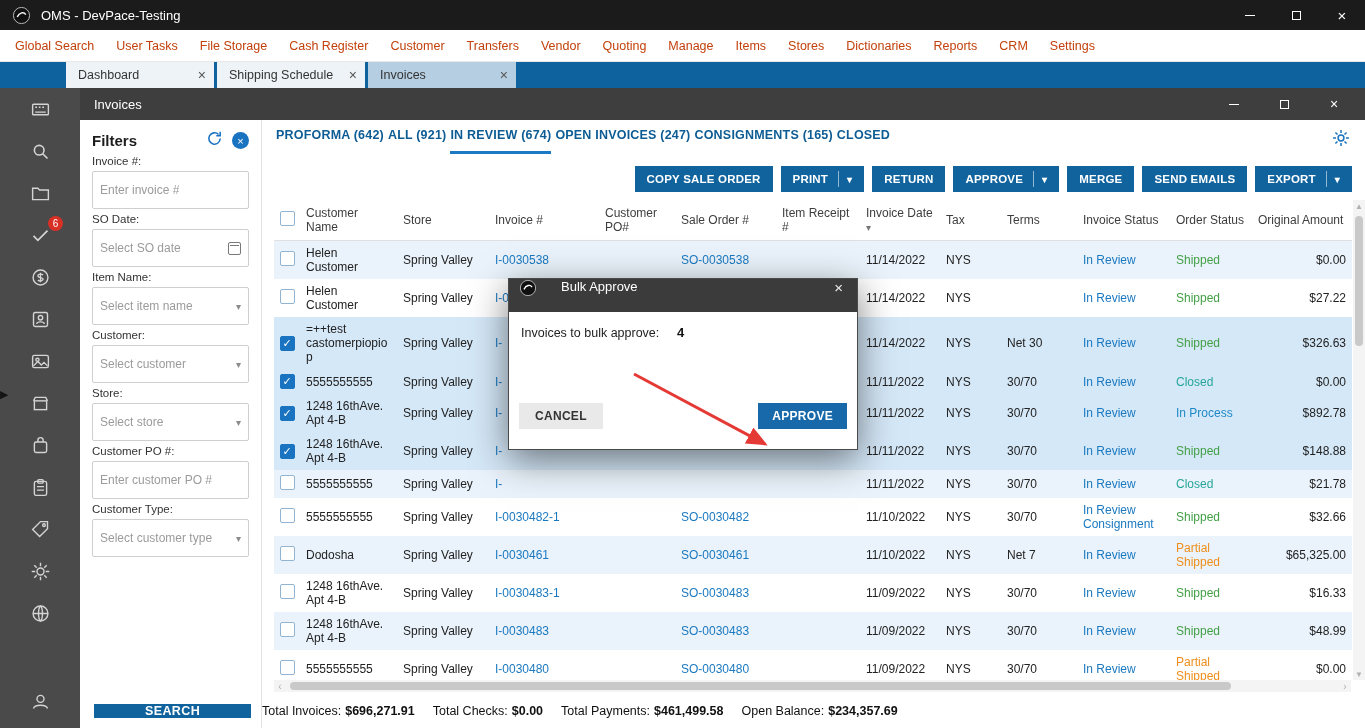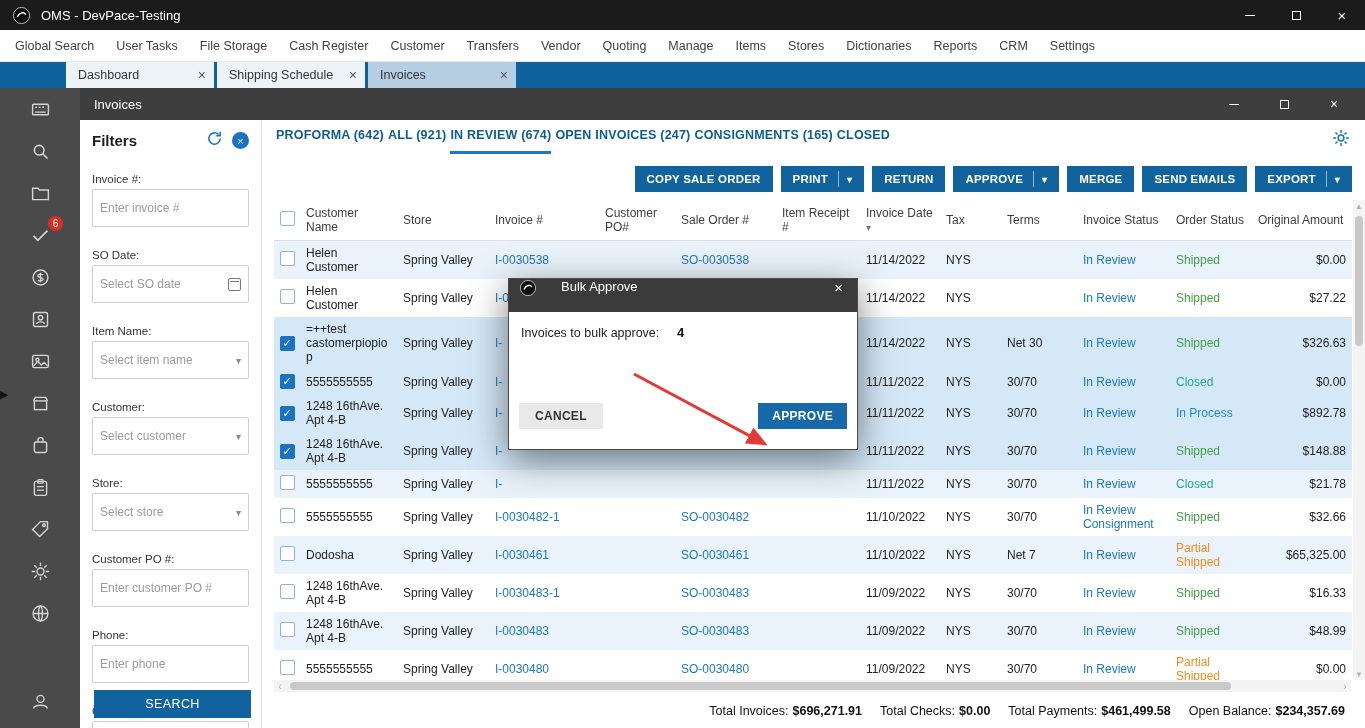--- a/index.html
+++ b/index.html
@@ -10,21 +10,21 @@
   .titlebar { position:absolute; top:0; left:0; width:100%; height:30px; background:#1b1b1b; display:flex; align-items:center; padding:0 0 0 12px; }
   .titlebar .logo { width:19px; height:19px; margin-right:10px; display:flex; }
   .titlebar .title { color:#fff; font-size:13px; }
   .win-controls { margin-left:auto; display:flex; align-items:center; height:100%; }
   .wc { width:46px; height:100%; display:flex; align-items:center; justify-content:center; color:#fff; font-size:15px; }
   .wc .mn { display:inline-block; width:10px; border-top:1px solid #fff; }
   .wc .sq { display:inline-block; width:9px; height:9px; border:1px solid #fff; }
 
   
   .menubar { position:absolute; top:30px; left:0; width:100%; height:32px; background:#fff; border-bottom:1px solid #e8e8e8; display:flex; align-items:center; padding-left:4px; }
-  .menu-item { padding:0 11px; font-size:12.5px; color:#404040; }
+  .menu-item { padding:0 11px; font-size:12.5px; color:#c2410c; }
 
   
   .tabstrip { position:absolute; top:62px; left:0; width:100%; height:26px; background:#0e639f; display:flex; align-items:flex-end; padding-left:66px; }
   .doc-tab { height:26px; min-width:148px; background:#eef3f7; color:#333; display:flex; align-items:center; padding:0 8px 0 12px; margin-right:3px; font-size:12.5px; }
   .doc-tab.active { background:#b5cee1; }
   .doc-tab-close { margin-left:auto; color:#555; font-size:14px; padding-left:10px; }
 
   
   .sidebar { position:absolute; top:88px; left:0; width:80px; bottom:0; background:#4a4a4b; }
   .slot { height:42px; display:flex; align-items:center; justify-content:center; position:relative; }
@@ -39,28 +39,28 @@
   .wtitle .win-controls { padding-right:6px; }
   .wtitle .wc { width:50px; font-size:14px; }
 
   
   .filters { position:absolute; top:32px; left:0; width:182px; bottom:0; background:#fff; border-right:1px solid #e2e2e2; padding:10px 12px 0 12px; }
   .fhead { display:flex; align-items:center; margin-bottom:2px; }
   .ftitle { font-weight:bold; font-size:15px; color:#1d1d1d; }
   .ficons { margin-left:auto; display:flex; gap:9px; align-items:center; }
   .ficons svg { width:17px; height:17px; }
   .clear-ic { width:17px; height:17px; border-radius:50%; background:#1a73c0; color:#fff; font-size:11px; display:flex; align-items:center; justify-content:center; }
-  .ffield { margin-top:22px; }
+  .ffield { margin-top:4px; }
   .flabel { font-size:11.5px; color:#333; margin-bottom:4px; }
   .finput { height:38px; border:1px solid #cfcfcf; border-radius:2px; display:flex; align-items:center; padding:0 7px; background:#fff; justify-content:space-between; }
   .fplaceholder { font-size:12px; color:#9b9b9b; white-space:nowrap; overflow:hidden; }
   .dd-icon { color:#8b8b8b; font-size:10px; margin-left:4px; }
   .cal-icon { width:13px; height:13px; border:1.5px solid #777; border-radius:2px; position:relative; flex:none; }
   .cal-icon::before { content:''; position:absolute; top:2px; left:1px; right:1px; border-top:1.5px solid #777; }
-  .search-btn { position:absolute; left:14px; right:10px; bottom:10px; height:28px; background:#11639e; color:#fff; font-weight:normal; font-size:12.5px; display:flex; align-items:center; justify-content:center; letter-spacing:.4px; }
+  .search-btn { position:absolute; left:14px; right:10px; bottom:10px; height:14px; background:#11639e; color:#fff; font-weight:bold; font-size:12.5px; display:flex; align-items:center; justify-content:center; letter-spacing:.4px; }
 
   
   .main { position:absolute; top:32px; left:182px; right:0; bottom:0; }
   .invtabs { position:absolute; top:8px; left:14px; display:flex; gap:4px; }
   .invtab { font-weight:bold; font-size:12.5px; color:#0d5c94; padding-bottom:9px; border-bottom:3px solid transparent; letter-spacing:.2px; }
   .invtab.active { border-bottom-color:#1a7ac4; }
   .gear { position:absolute; top:8px; right:14px; }
   .gear svg { width:20px; height:20px; }
   .actions { position:absolute; top:46px; right:13px; display:flex; gap:8px; }
   .abtn { height:26px; background:#11639e; color:#fff; font-size:11.5px; font-weight:bold; display:flex; align-items:center; padding:0 12px; letter-spacing:.2px; }
@@ -84,21 +84,21 @@
 
   
   .vscroll { position:absolute; top:80px; right:0; width:12px; bottom:48px; background:#f4f4f4; }
   .vthumb { position:absolute; left:2px; right:2px; top:16px; height:130px; background:#c9c9c9; border-radius:6px; }
   .varr { position:absolute; left:0; width:12px; height:12px; color:#b0b0b0; font-size:8px; display:flex; align-items:center; justify-content:center; }
   .hscroll { position:absolute; left:12px; right:14px; bottom:36px; height:12px; background:#f4f4f4; }
   .hthumb { position:absolute; top:2px; bottom:2px; left:16px; right:120px; background:#c9c9c9; border-radius:6px; }
   .harr { position:absolute; top:0; width:12px; height:12px; color:#b0b0b0; font-size:10px; display:flex; align-items:center; justify-content:center; }
 
   
-  .statusbar { position:absolute; left:0; right:0; bottom:0; height:34px; background:#fff; display:flex; align-items:center; justify-content:flex-end; gap:18px; padding-right:20px; font-size:12.5px; color:#111; }
+  .statusbar { position:absolute; left:0; right:0; bottom:0; height:34px; background:#fff; display:flex; align-items:center; gap:18px; padding-right:20px; font-size:12.5px; color:#111; }
   .tvalue { font-weight:bold; margin-left:4px; }
 
   
   .dialog { position:absolute; left:508px; top:278px; width:350px; height:172px; background:#fff; box-shadow:0 10px 35px rgba(0,0,0,.5); z-index:50; border:1px solid #4a4a4a; }
   .dtitle { height:33px; background:#3b3b3b; display:flex; align-items:flex-start; color:#fff; font-size:13px; padding:0 10px; gap:24px; }
   .dtitle .logo { width:18px; height:18px; display:flex; }
   .dclose { margin-left:auto; font-size:15px; color:#eee; padding:0 4px; }
   .dbody { position:relative; height:127px; }
   .dlabel { position:absolute; left:12px; top:14px; font-size:12.5px; color:#222; }
   .dcount { position:absolute; left:168px; top:13px; font-size:13px; font-weight:bold; color:#111; }
@@ -308,26 +308,20 @@
           <div class="flabel">Store:</div>
           <div class="finput">
             <span class="fplaceholder">Select store</span>
             <span class="dd-icon">▾</span>
           </div>
         </div>
         <div class="ffield">
           <div class="flabel">Customer PO #:</div>
           <div class="finput">
             <span class="fplaceholder">Enter customer PO #</span>
-          </div>
-        </div>
-        <div class="ffield">
-          <div class="flabel">Phone:</div>
-          <div class="finput">
-            <span class="fplaceholder">Enter phone</span>
           </div>
         </div>
         <div class="ffield">
           <div class="flabel">Customer Type:</div>
           <div class="finput">
             <span class="fplaceholder">Select customer type</span>
             <span class="dd-icon">▾</span>
           </div>
         </div>
       </div>

